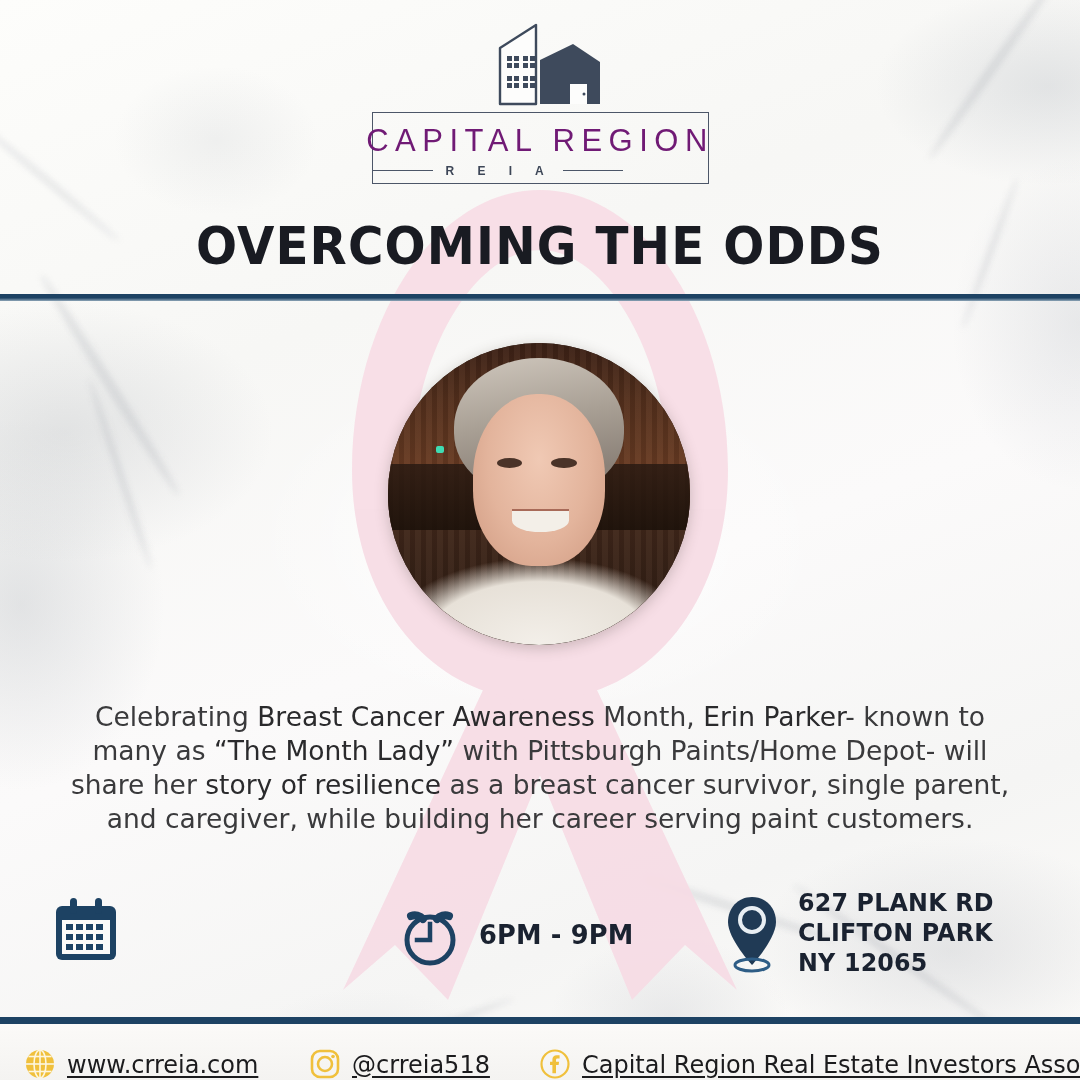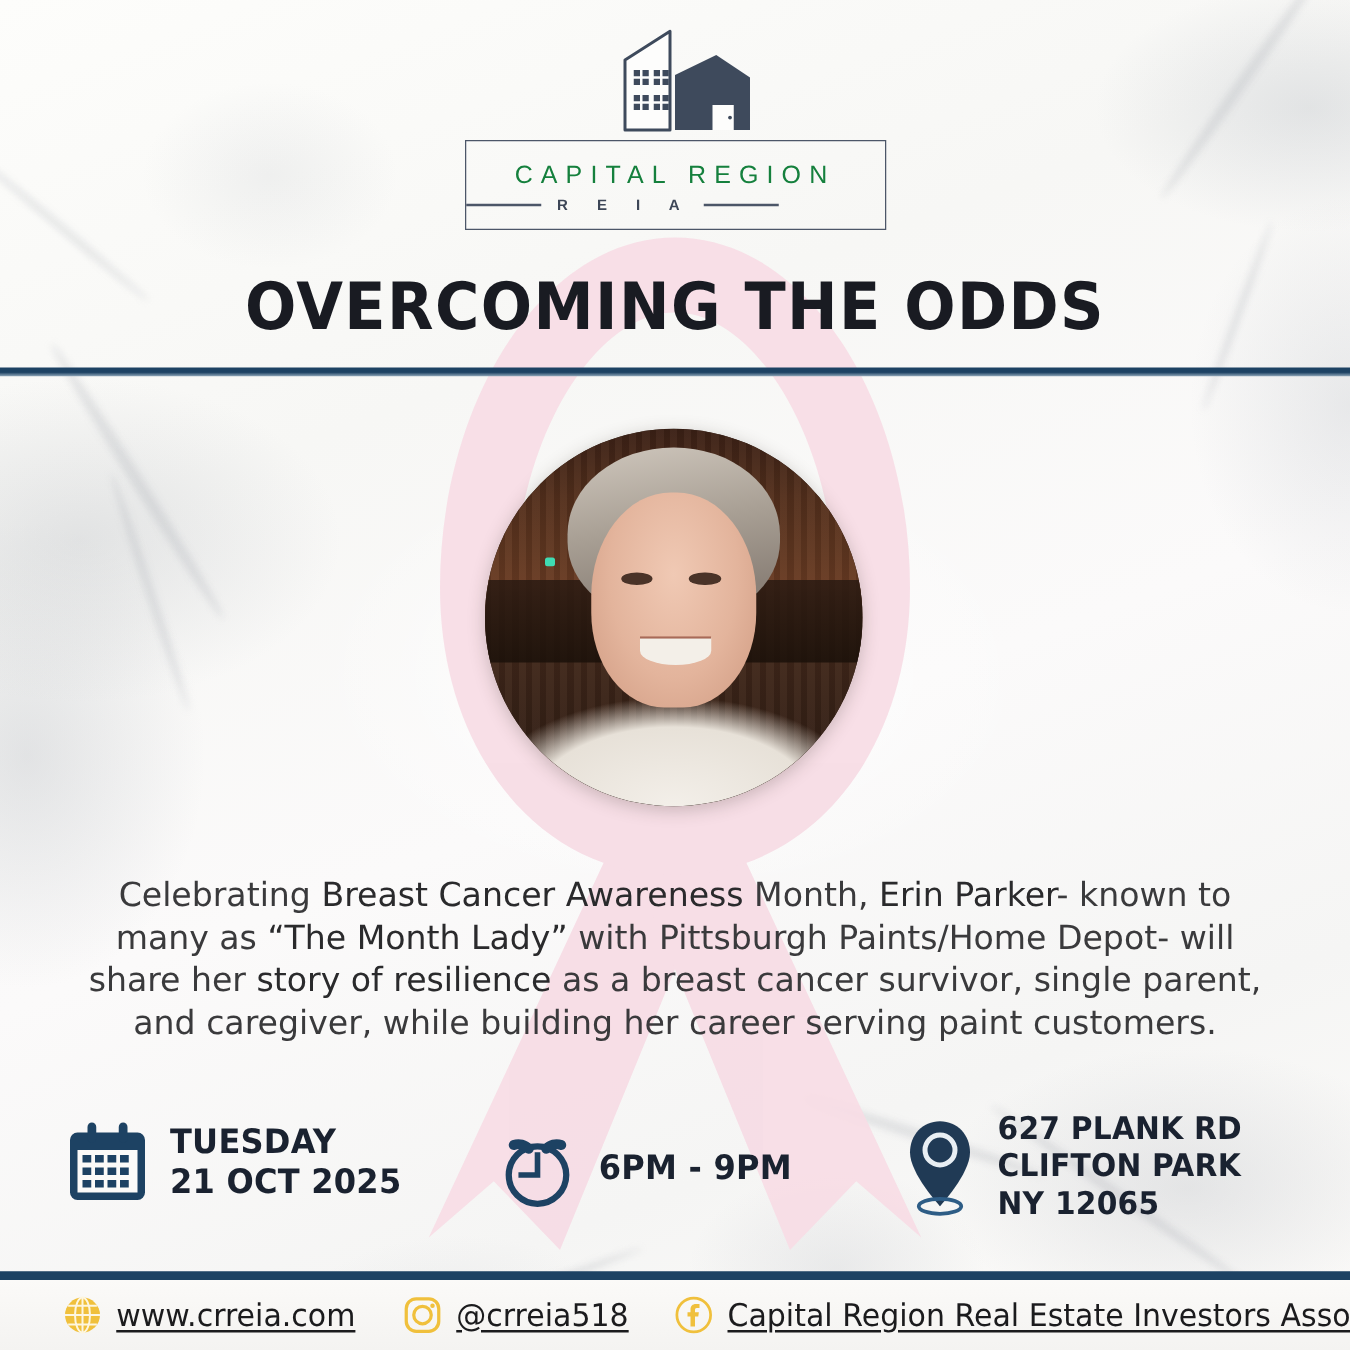--- a/index.html
+++ b/index.html
@@ -60,22 +60,22 @@
   .logo-frame{
     position:relative;
     width:335px;height:70px;
     margin-top:-2px;
     border:1.6px solid #4c5668;
     display:flex;align-items:center;justify-content:center;
     flex-direction:column;
   }
   .logo-name{
     font-family:"Liberation Sans", sans-serif;
-    font-size:20px;letter-spacing:6.5px;
-    color:#15803d;font-weight:400;
+    font-size:31px;letter-spacing:6.5px;
+    color:#701a75;font-weight:400;
     margin-top:4px;
     white-space:nowrap;
   }
   .logo-sub-row{
     display:flex;align-items:center;justify-content:flex-start;
     width:100%;margin-top:5px;gap:9px;
   }
   .logo-rule{height:1.4px;background:#4c5668;flex:0 0 60px;}
   .logo-sub{
     font-size:12px;letter-spacing:10px;color:#3d4657;font-weight:700;
@@ -156,22 +156,22 @@
     transform:scaleX(.95);transform-origin:left center;
     white-space:nowrap;
   }
   .info-txt.small{font-size:25px;line-height:30px;}
 
   
   .footer{
     position:absolute;left:0;right:0;bottom:0;height:56px;
     border-top:7px solid #1d4263;
     background:linear-gradient(180deg,#fbfaf8,#f4f3f1);
-    display:flex;align-items:center;
-    padding-left:50px;gap:0;
+    display:flex;align-items:flex-end;
+    padding-left:24px;gap:13px;
   }
   .f-item{display:flex;align-items:center;gap:11px;}
   .f-item + .f-item{margin-left:30px;}
   .f-txt{
     font-family:"DejaVu Sans", sans-serif;
     font-size:25px;color:#1b1b1d;
     text-decoration:underline;
     text-underline-offset:3px;
     white-space:nowrap;
     transform:scaleX(.96);transform-origin:left center;
@@ -286,24 +286,20 @@
           <rect x="14" y="38" width="7" height="6"></rect>
             <rect x="24" y="38" width="7" height="6"></rect>
           <rect x="34" y="38" width="7" height="6"></rect>
             <rect x="44" y="38" width="7" height="6"></rect>
           <rect x="14" y="48" width="7" height="6"></rect>
             <rect x="24" y="48" width="7" height="6"></rect>
           <rect x="34" y="48" width="7" height="6"></rect>
             <rect x="44" y="48" width="7" height="6"></rect>
         </g>
       </svg>
-      <div>
-        <div class="info-txt">TUESDAY</div>
-        <div class="info-txt">21 OCT 2025</div>
-      </div>
     </div>
 
     <div class="info info-time">
       <svg width="66" height="66" viewBox="0 0 66 66">
         <circle cx="33" cy="38" r="23" fill="none" stroke="#1d4263" stroke-width="5"></circle>
         <path d="M14,14 a11,11 0 0 1 12,3" stroke="#1d4263" stroke-width="8" fill="none" stroke-linecap="round"></path>
         <path d="M52,14 a11,11 0 0 0 -12,3" stroke="#1d4263" stroke-width="8" fill="none" stroke-linecap="round"></path>
         <path d="M33,22 L33,38 L20,38" stroke="#1d4263" stroke-width="4.5" fill="none" stroke-linecap="square"></path>
       </svg>
       <div>

